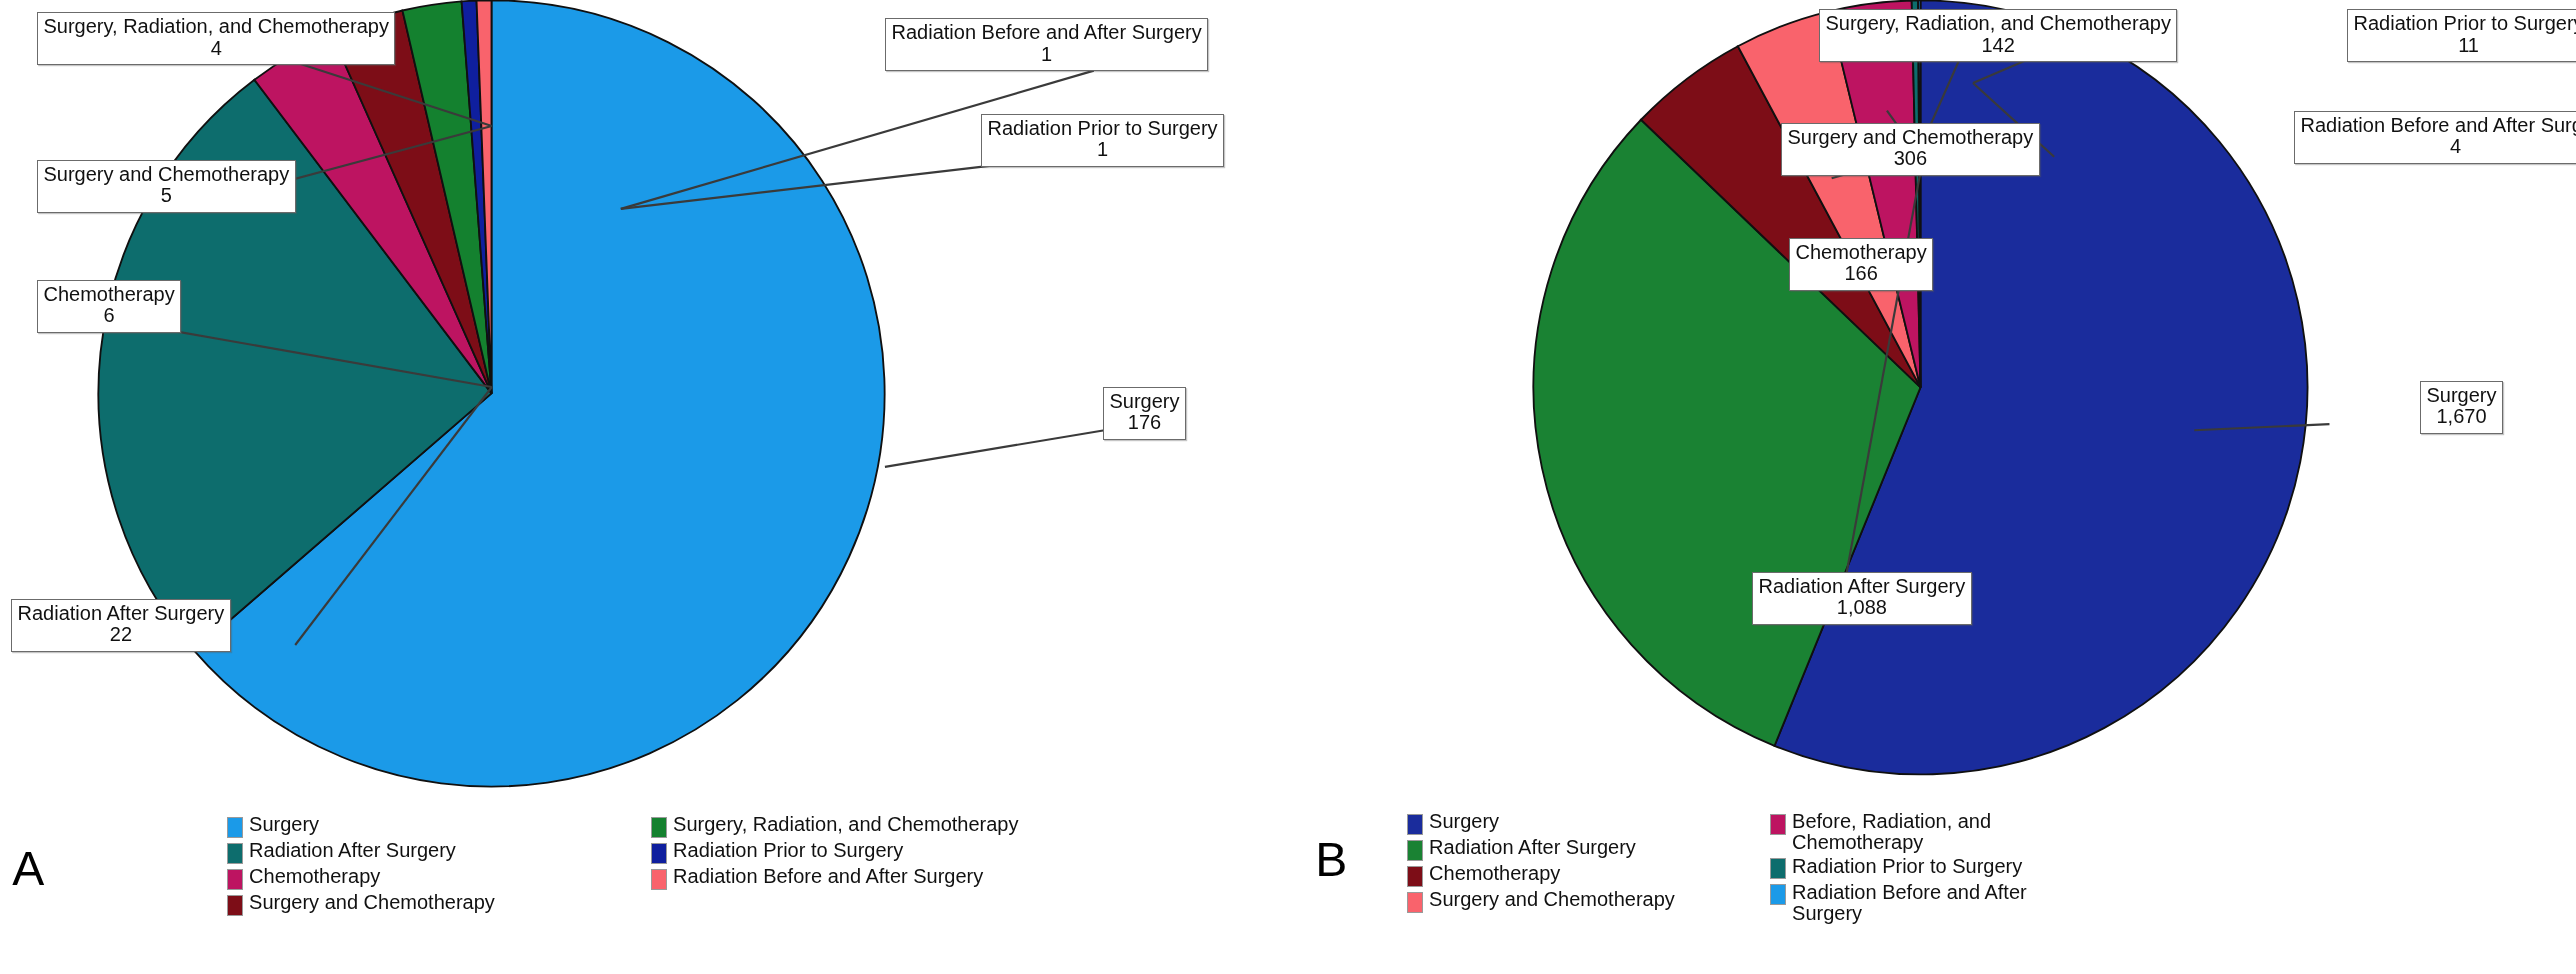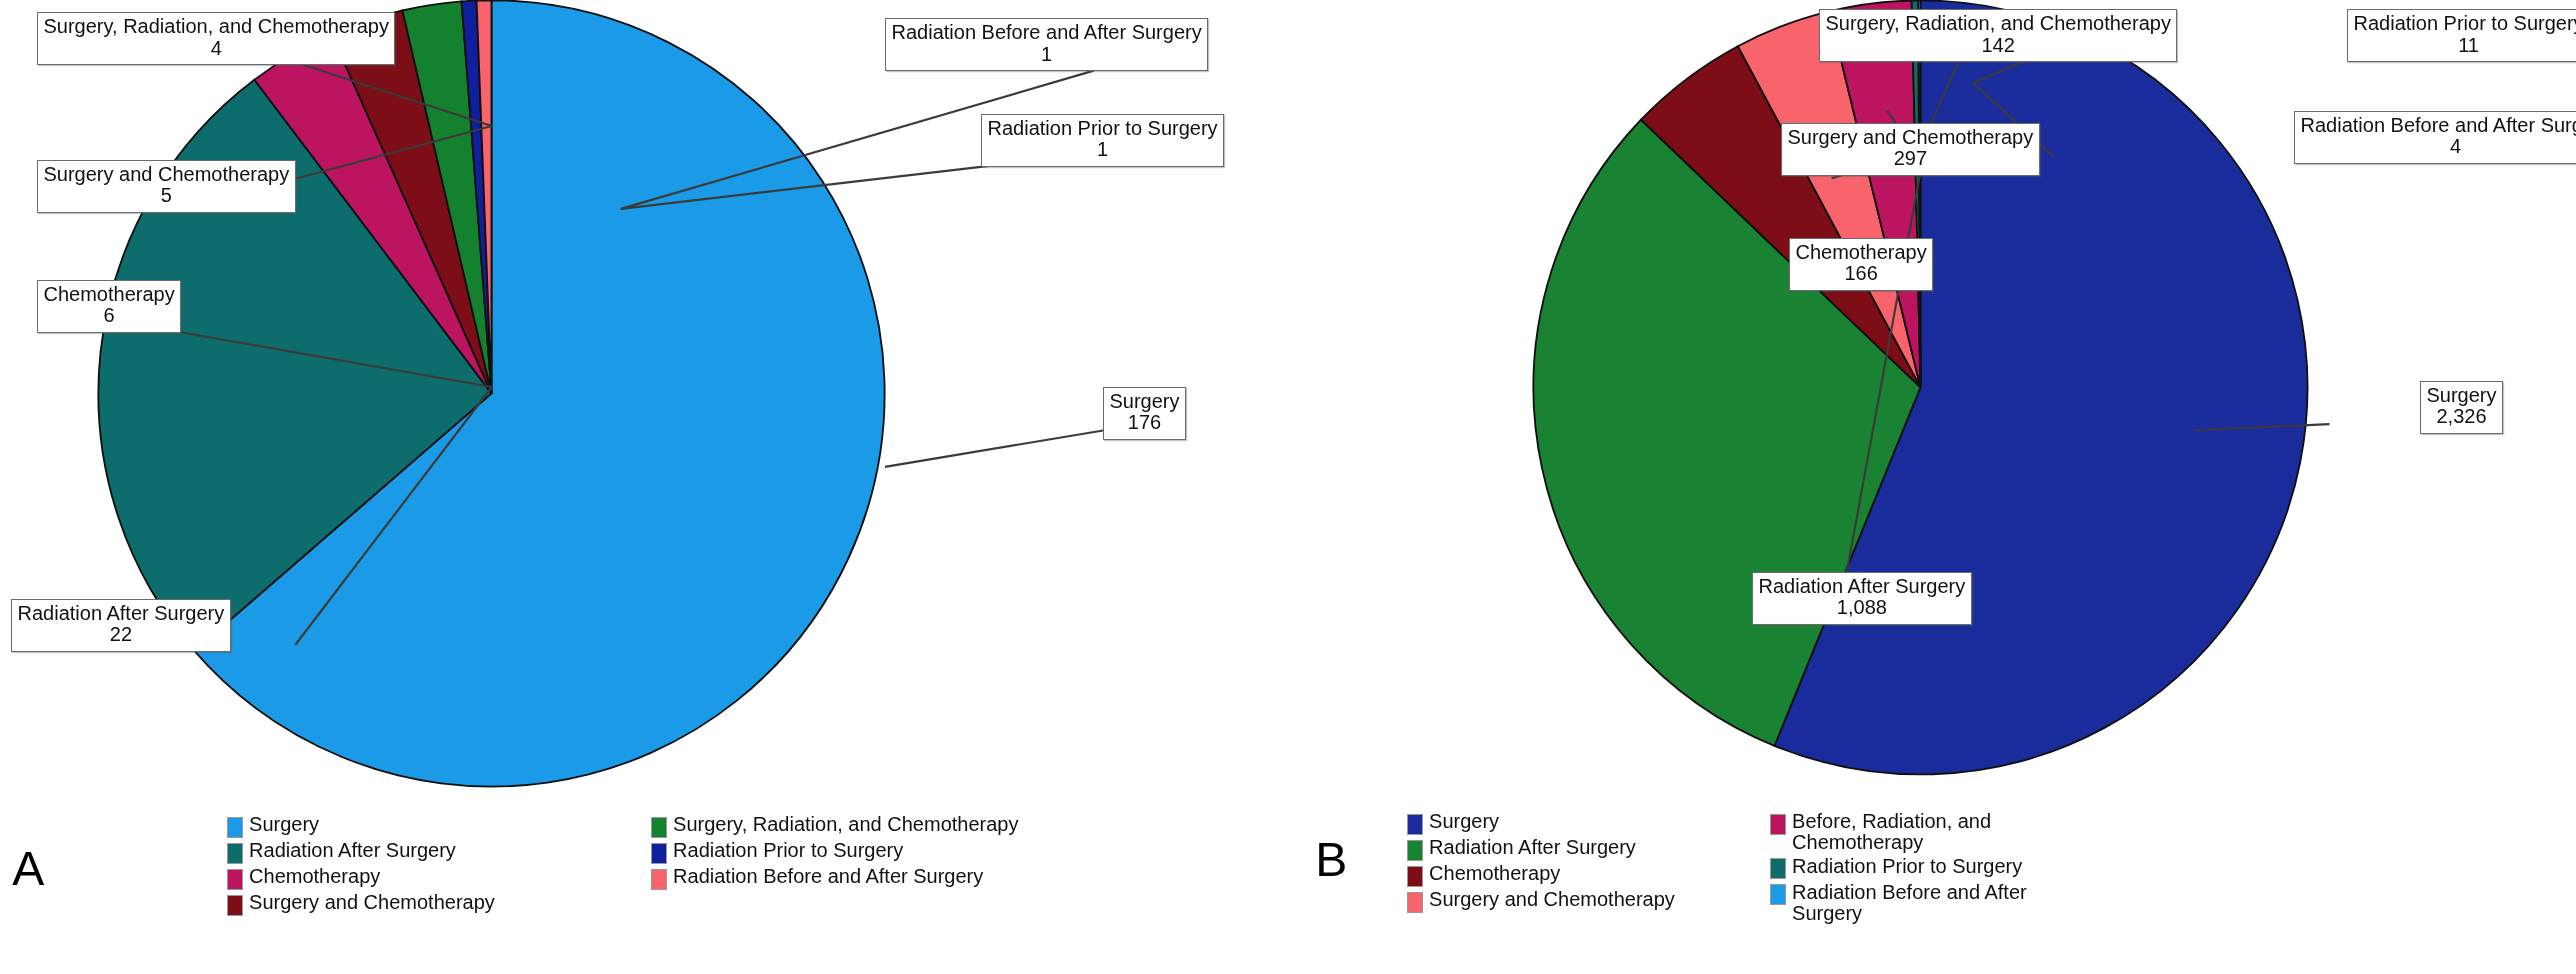--- a/index.html
+++ b/index.html
@@ -183,21 +183,21 @@
       </g>
     </svg>
 
     <div class="callout" style="left:516px;top:9.2px;">
       <span class="cl-name">Surgery, Radiation, and Chemotherapy</span>
       <span class="cl-val">142</span>
     </div>
 
     <div class="callout" style="left:478px;top:123px;">
       <span class="cl-name">Surgery and Chemotherapy</span>
-      <span class="cl-val">297</span>
+      <span class="cl-val">306</span>
     </div>
 
     <div class="callout" style="left:486px;top:238px;">
       <span class="cl-name">Chemotherapy</span>
       <span class="cl-val">166</span>
     </div>
 
     <div class="callout" style="left:449px;top:572px;">
       <span class="cl-name">Radiation After Surgery</span>
       <span class="cl-val">1,088</span>
@@ -208,21 +208,21 @@
       <span class="cl-val">11</span>
     </div>
 
     <div class="callout" style="left:991px;top:111px;">
       <span class="cl-name">Radiation Before and After Surgery</span>
       <span class="cl-val">4</span>
     </div>
 
     <div class="callout" style="left:1117px;top:381px;">
       <span class="cl-name">Surgery</span>
-      <span class="cl-val">2,326</span>
+      <span class="cl-val">1,670</span>
     </div>
 
     <div class="panel-letter" style="left:12.3px;top:836px;">B</div>
 
     <div class="legend" id="legend-b" style="left:104px;top:811px;">
       <div class="legend-col" style="width:363px;">
           <div class="legend-row">
             <span class="swatch" style="background: rgb(26, 44, 156);"></span>
             <span class="legend-label">Surgery</span>
           </div>

